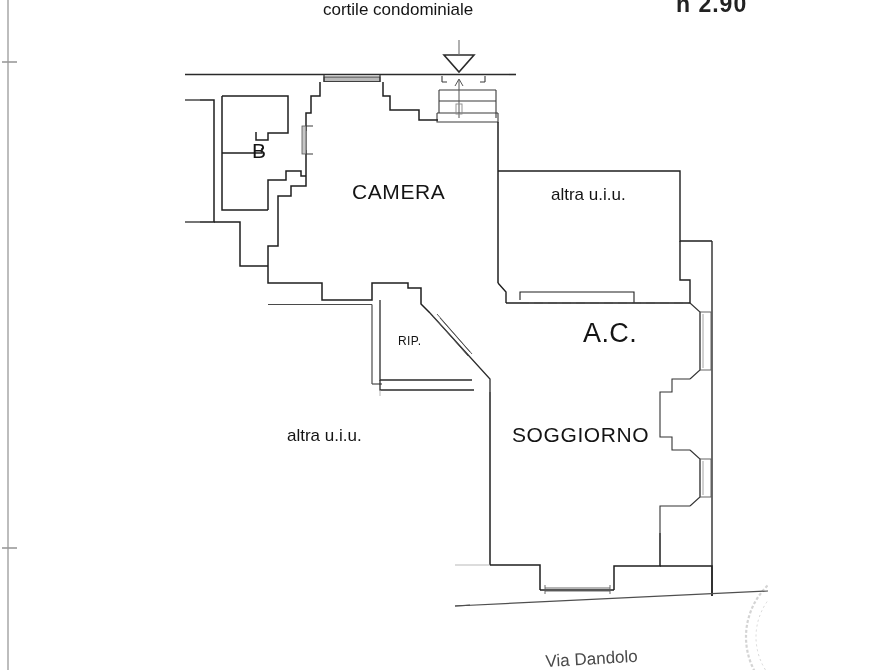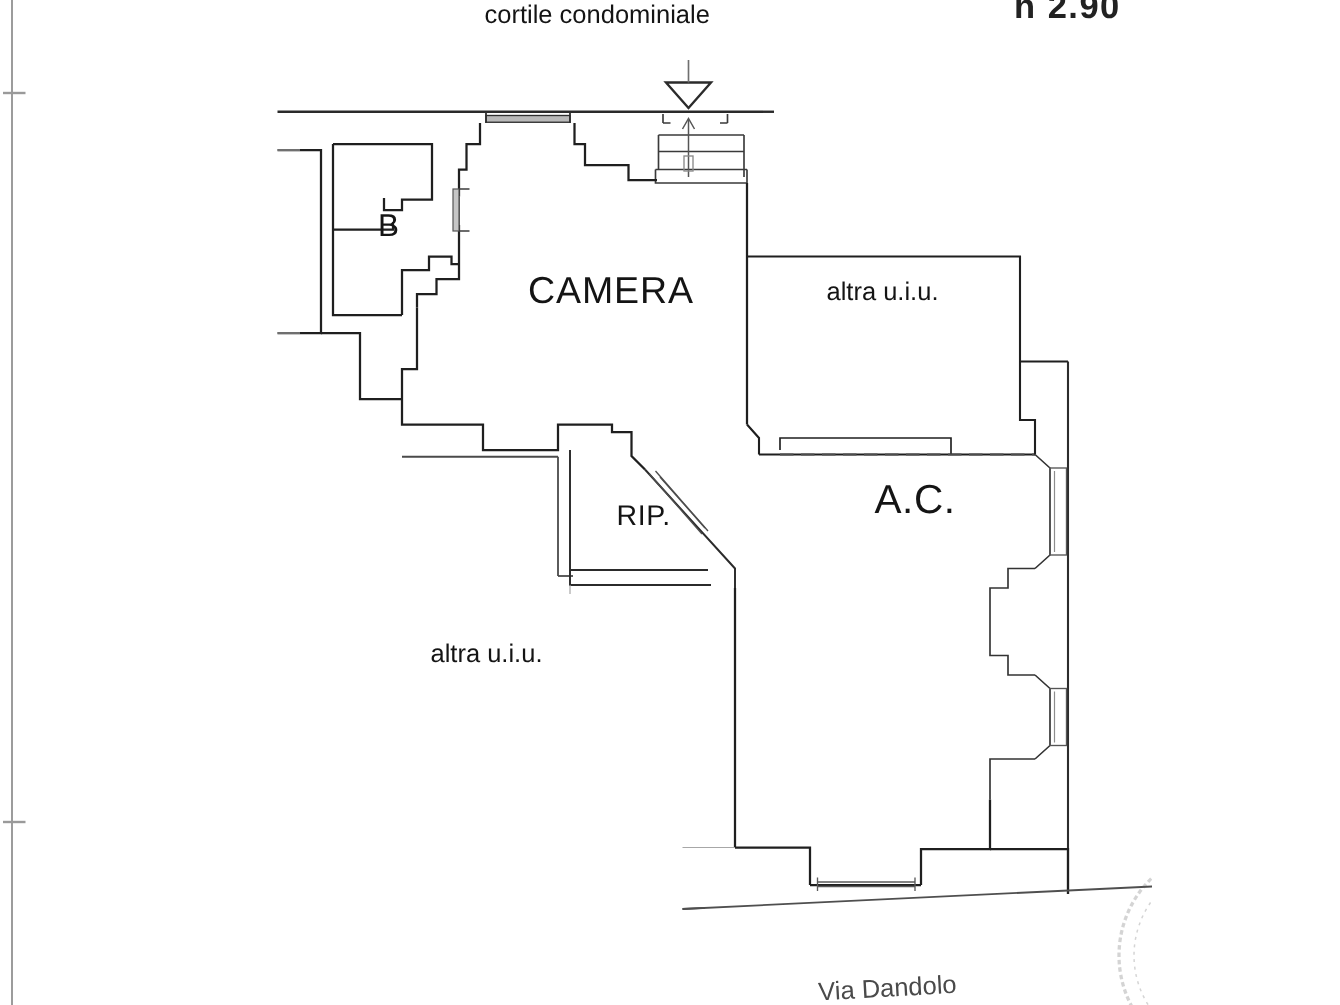--- a/index.html
+++ b/index.html
@@ -24,23 +24,23 @@
     top: 0;
     width: 893px;
     height: 670px;
   }
   .room-label {
     position: absolute;
     color: #141414;
     white-space: nowrap;
     font-family: "Liberation Sans", sans-serif;
   }
-  .lbl-camera   { left: 352px; top: 180px; font-size: 25px; letter-spacing: 0.6px; }
+  .lbl-camera   { left: 352px; top: 180px; font-size: 21px; letter-spacing: 0.6px; }
   .lbl-soggiorno{ left: 512px; top: 423px; font-size: 21px; letter-spacing: 0.6px; }
-  .lbl-rip      { left: 411px; top: 334px; font-size: 19px; letter-spacing: 0.4px; }
+  .lbl-rip      { left: 398px; top: 334px; font-size: 12px; letter-spacing: 0.4px; }
   .lbl-ac       { left: 583px; top: 318px; font-size: 27px; letter-spacing: 0.4px; }
   .lbl-b        { left: 252px; top: 139px; font-size: 21px; }
   .lbl-altra-1  { left: 551px; top: 185px; font-size: 17px; }
   .lbl-altra-2  { left: 287px; top: 426px; font-size: 17px; }
   .lbl-cortile  { left: 323px; top: 0px;  font-size: 17px; }
   .lbl-via      { left: 545px; top: 652px; font-size: 17px; color: #4a4a4a;
                   transform: rotate(-3.2deg); transform-origin: left top; }
   .lbl-height   { left: 676px; top: -9px; font-size: 23px; font-weight: bold;
                   color: #222; letter-spacing: 1px; }
 </style>
@@ -221,16 +221,17 @@
   <div class="room-label lbl-camera">CAMERA</div>
 
   <div class="room-label lbl-altra-1">altra u.i.u.</div>
 
   <div class="room-label lbl-rip">RIP.</div>
 
   <div class="room-label lbl-ac">A.C.</div>
 
   <div class="room-label lbl-altra-2">altra u.i.u.</div>
 
+  <div class="room-label lbl-soggiorno">SOGGIORNO</div>
 
   <div class="room-label lbl-via">Via Dandolo</div>
 
 </div>
 
 </body></html>

